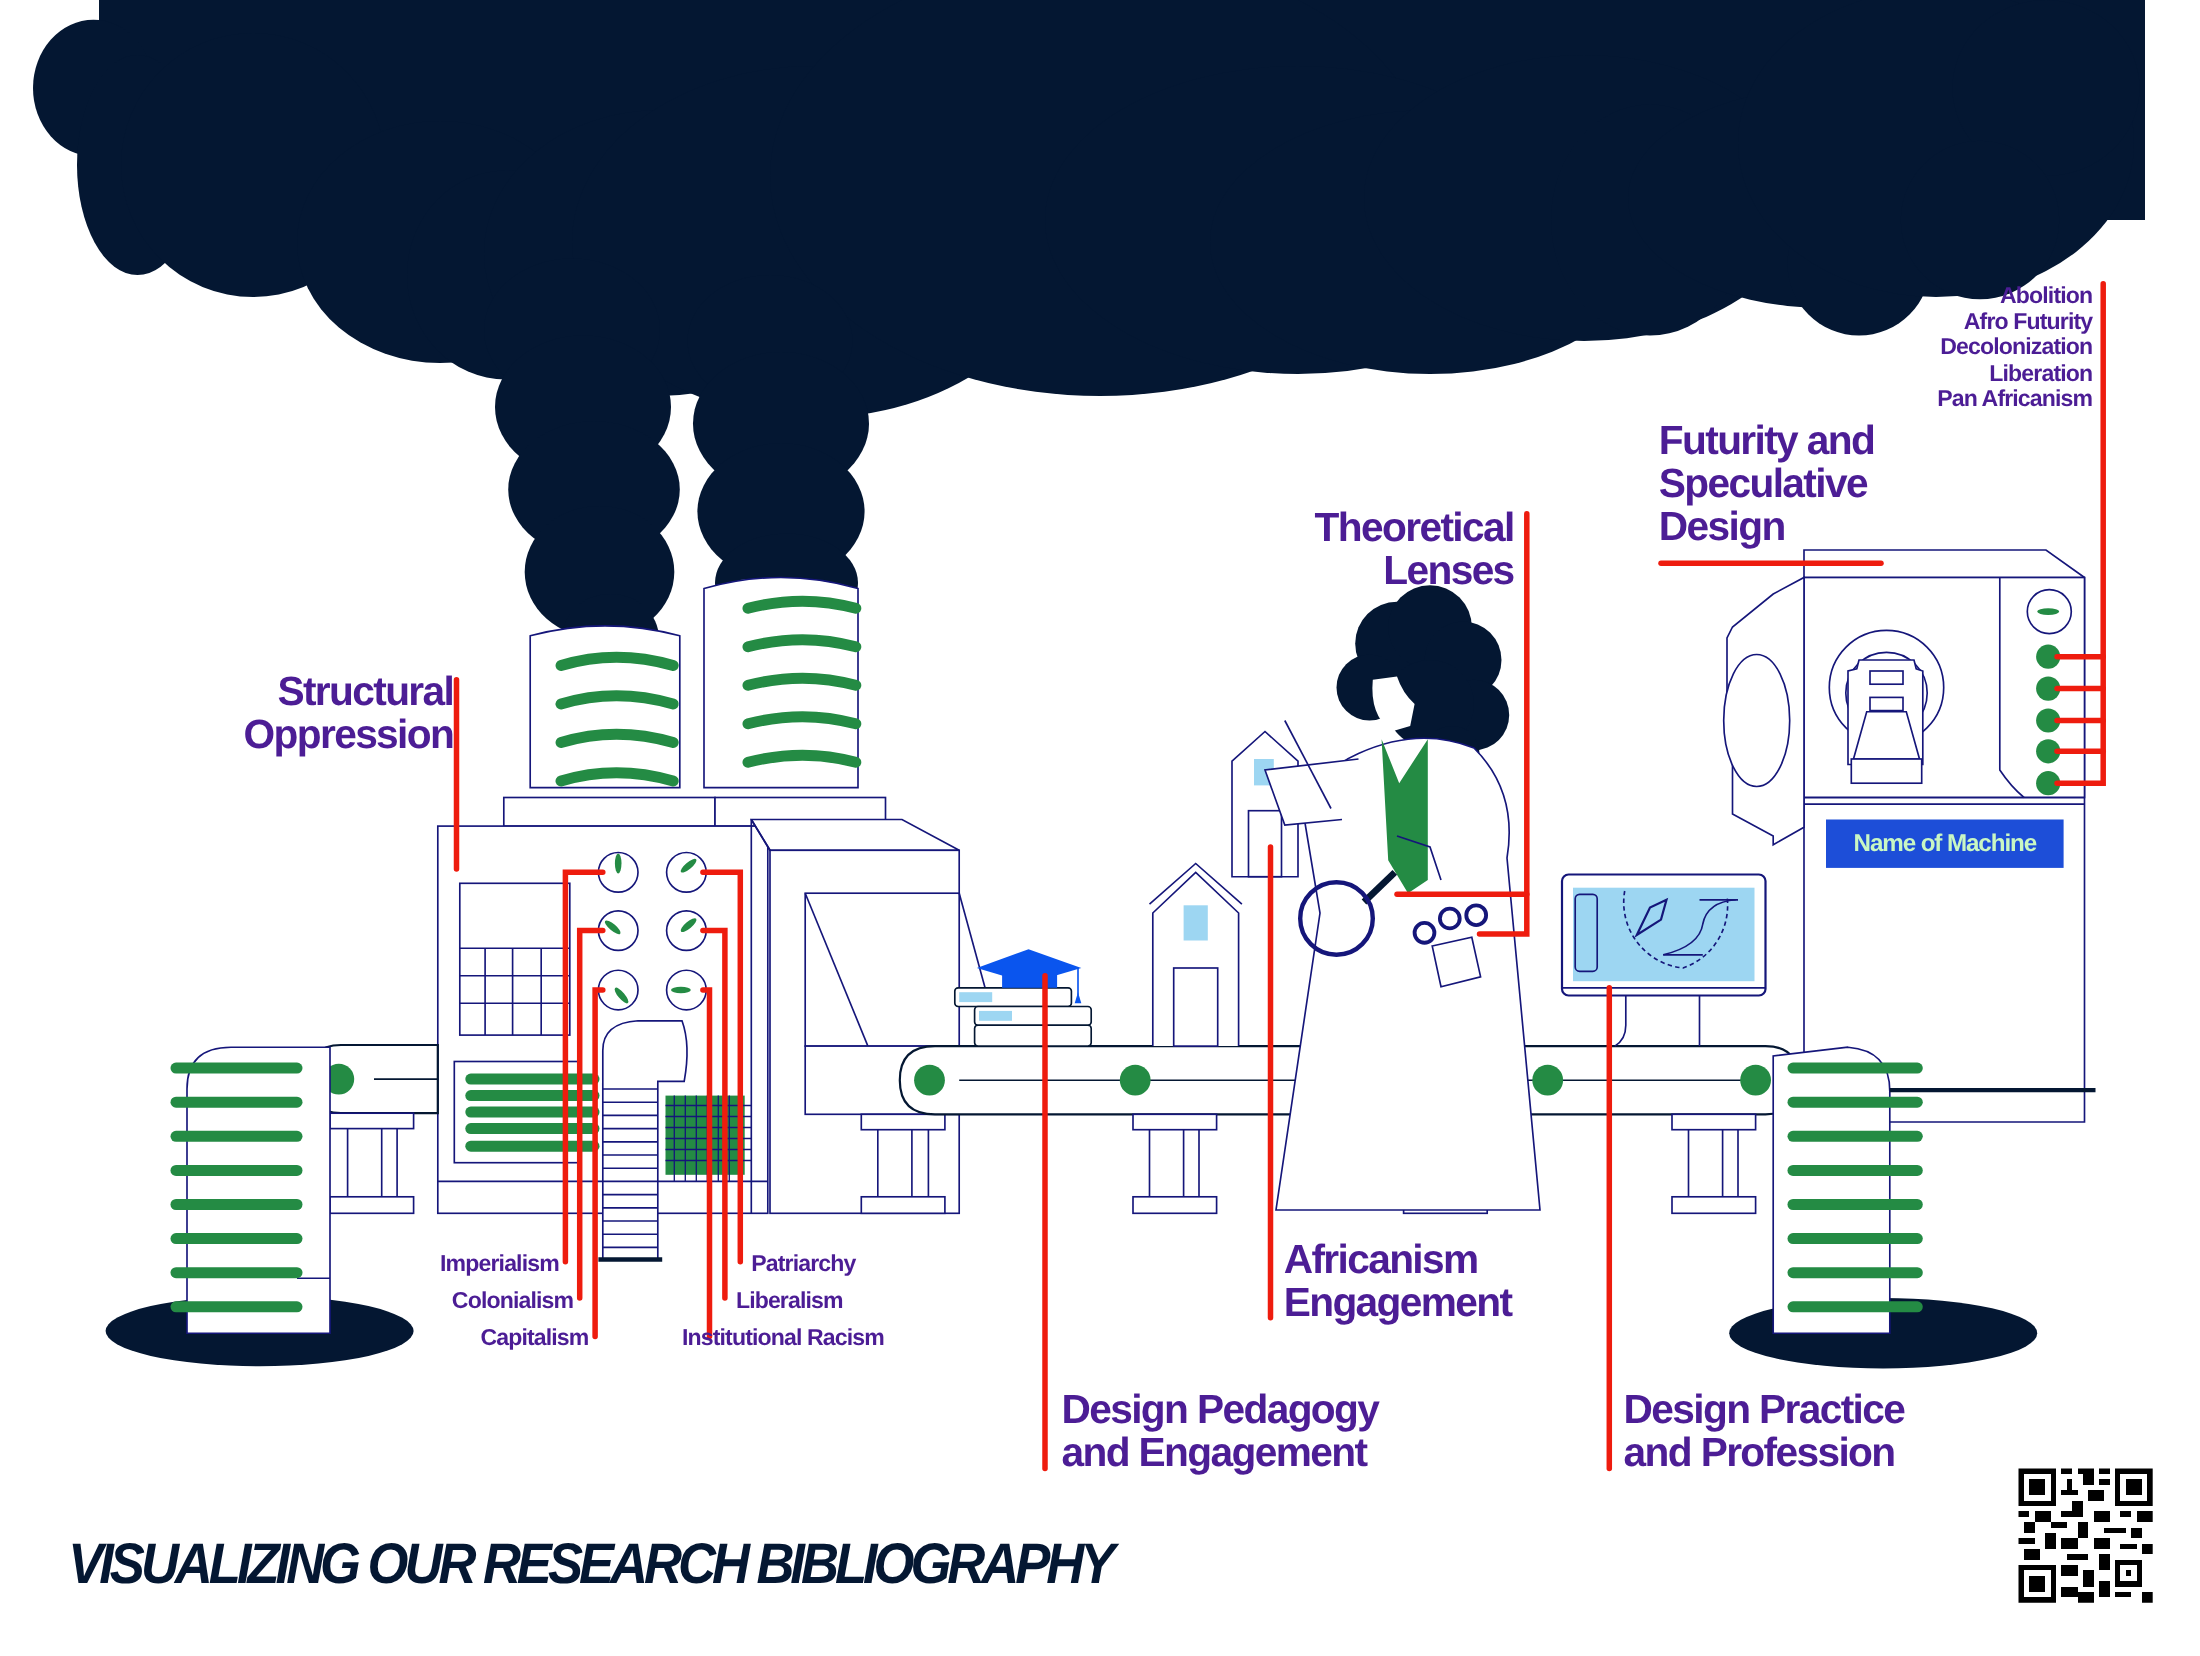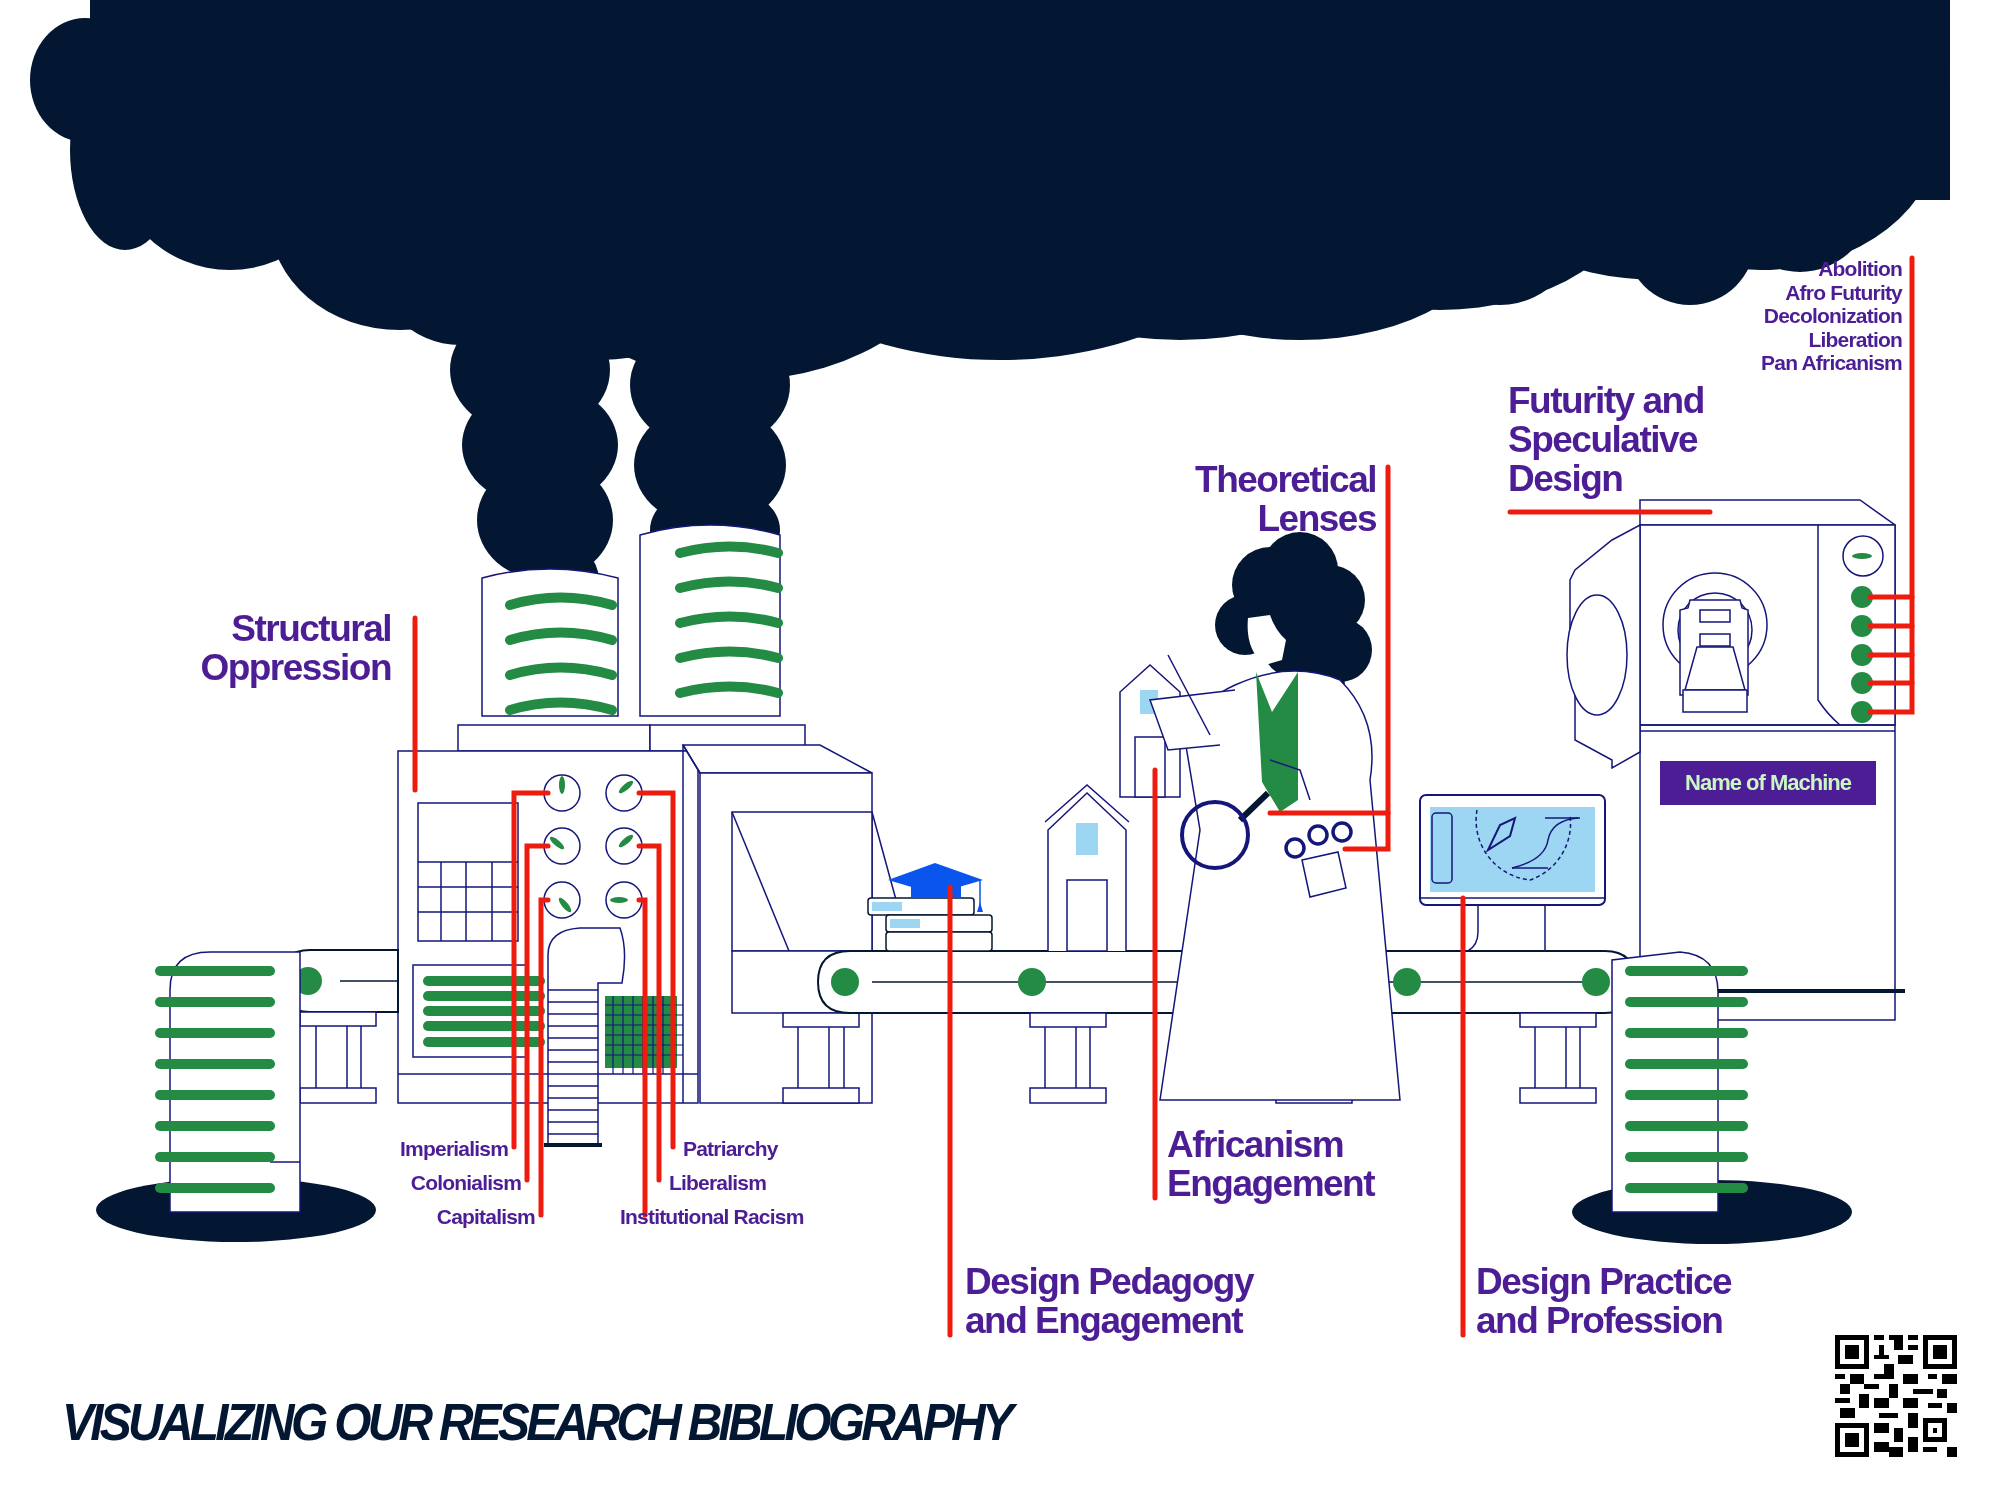--- a/index.html
+++ b/index.html
@@ -3,21 +3,21 @@
 <meta charset="utf-8">
 <style>
   html, body { margin: 0; padding: 0; background: #ffffff; }
   body { width: 2000px; height: 1505px; position: relative; overflow: hidden; font-family: "Liberation Sans", sans-serif; }
   #scene { position: absolute; left: 0; top: 0; width: 2000px; height: 1505px; }
   .lbl { position: absolute; color: #4c1d95; font-family: "Liberation Sans", sans-serif; font-weight: bold; letter-spacing: -1.5px; line-height: 1.05; }
   .lbl.big { font-size: 37px; }
   .lbl.small { font-size: 21px; letter-spacing: -0.8px; line-height: 1.12; }
   .right { text-align: right; }
   .title { position: absolute; left: 62px; top: 1392px; font-family: "Liberation Sans", sans-serif; font-weight: bold; font-style: italic; font-size: 52px; letter-spacing: -4px; color: #041732; white-space: nowrap; transform: scaleX(0.92); transform-origin: left center; }
-  .machine-name { position: absolute; left: 1660px; top: 745px; width: 216px; height: 44px; background: #4c1d95; color: #c9f7c3; font-family: "Liberation Sans", sans-serif; font-weight: bold; font-size: 22px; letter-spacing: -1px; display: flex; align-items: center; justify-content: center; margin-top: 16px; }
+  .machine-name { position: absolute; left: 1660px; top: 745px; width: 216px; height: 44px; background: #1d4ed8; color: #c9f7c3; font-family: "Liberation Sans", sans-serif; font-weight: bold; font-size: 22px; letter-spacing: -1px; display: flex; align-items: center; justify-content: center; }
   .qr { position: absolute; left: 1835px; top: 1335px; width: 122px; height: 122px; }
 </style>
 </head>
 <body>
 
 <svg id="scene" viewBox="0 0 2000 1505" xmlns="http://www.w3.org/2000/svg">
 
   <g fill="#041732">
     <rect x="90" y="0" width="1860" height="200"></rect>
     <ellipse cx="85" cy="80" rx="55" ry="62"></ellipse>
@@ -353,21 +353,21 @@
     <line x1="1463" y1="898" x2="1463" y2="1335"></line>
     <line x1="1510" y1="512" x2="1710" y2="512"></line>
     <polyline points="1912,258 1912,712 1870,712"></polyline>
     <line x1="1870" y1="597" x2="1912" y2="597"></line>
     <line x1="1870" y1="626" x2="1912" y2="626"></line>
     <line x1="1870" y1="655" x2="1912" y2="655"></line>
     <line x1="1870" y1="683" x2="1912" y2="683"></line>
   </g>
 </svg>
 
-<div class="lbl big right" style="left:176px; top:610px; width:215px;">
+<div class="lbl big right" style="left:197px; top:610px; width:215px;">
   <div>Structural</div>
   <div>Oppression</div>
 </div>
 
 <div class="lbl small right" style="left:360px; top:1137px; width:148px;">
   <div style="margin-right:0px;">Imperialism</div>
 </div>
 <div class="lbl small right" style="left:360px; top:1171px; width:161px;text-align:right;">
   <div>Colonialism</div>
 </div>

